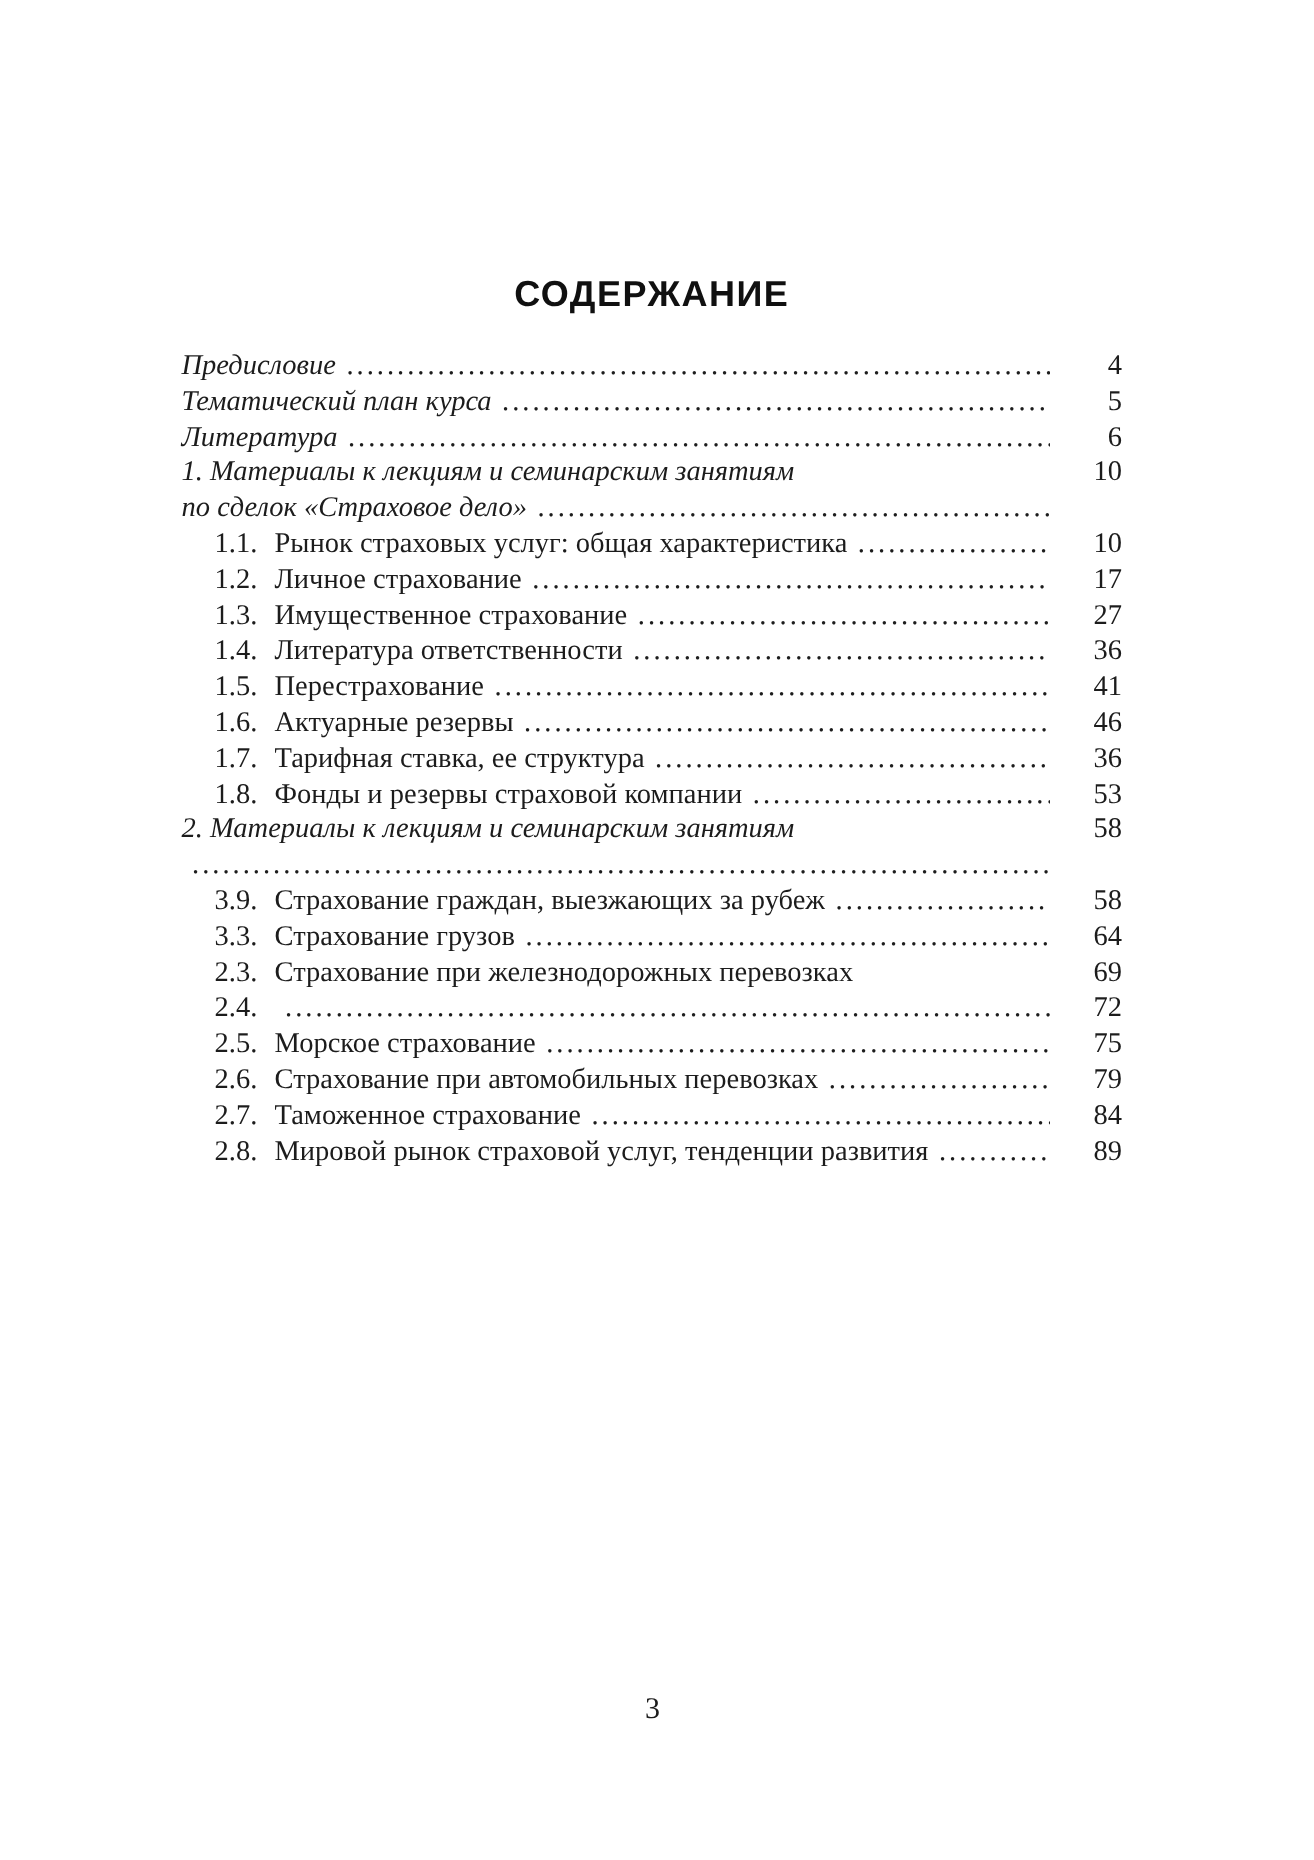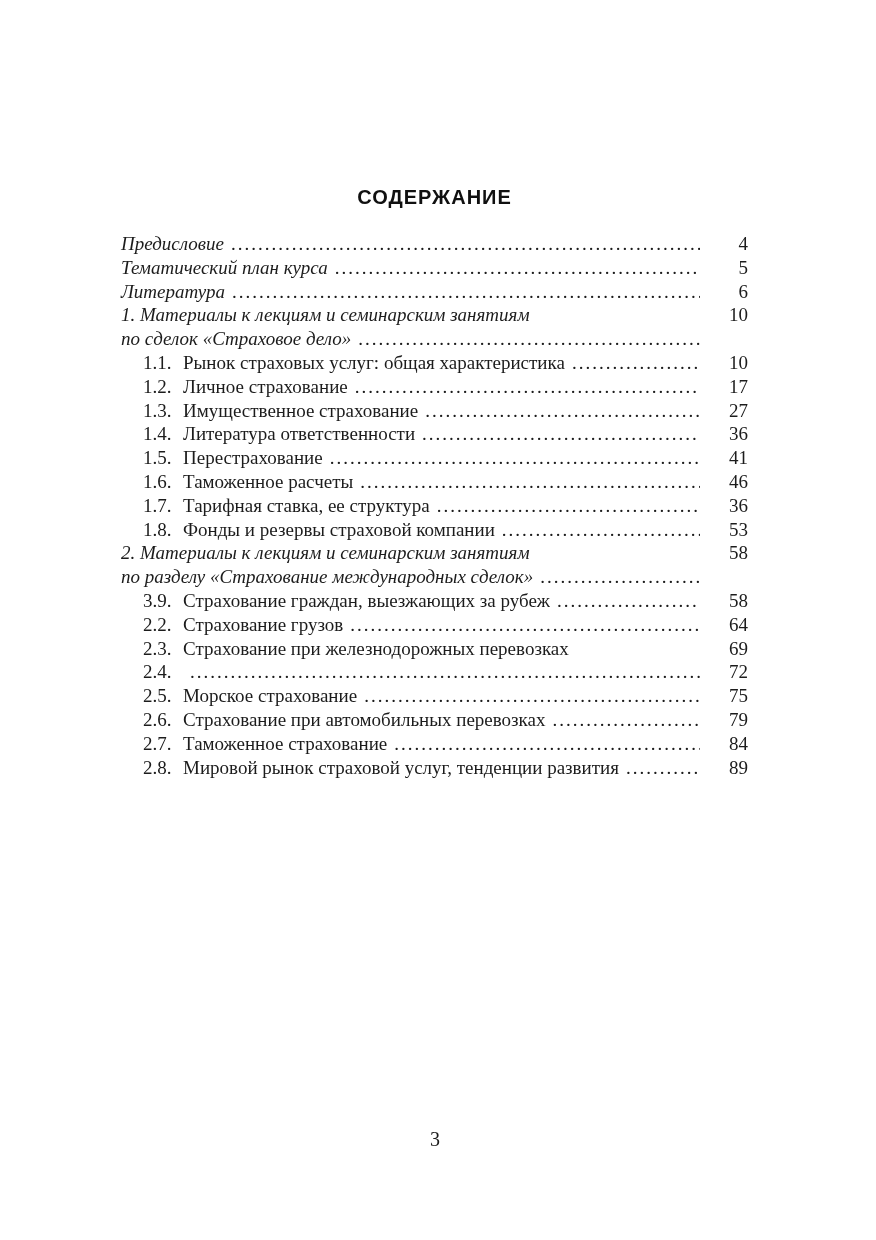--- a/index.html
+++ b/index.html
@@ -13,21 +13,21 @@
   }
   .content {
     position: absolute;
     left: 121px;
     top: 184px;
     width: 627px; 
   }
   .doc-title {
     font-family: "Liberation Sans", sans-serif;
     font-weight: bold;
-    font-size: 20px;
+    font-size: 24px;
     line-height: 26px;
     letter-spacing: 1px;
     text-align: center;
     color: #101010;
     margin-bottom: 22px;
   }
   .toc {
     font-size: 19px;
     line-height: 23.8px;
   }
@@ -129,21 +129,21 @@
     <span class="pagenum">36</span>
   </div>
       <div class="row">
     <span class="num">1.5.</span>
     <span class="label">Перестрахование</span>
     <span class="dots">....................................................................................................................................................................................</span>
     <span class="pagenum">41</span>
   </div>
       <div class="row">
     <span class="num">1.6.</span>
-    <span class="label">Таможенное расчеты</span>
+    <span class="label">Актуарные резервы</span>
     <span class="dots">....................................................................................................................................................................................</span>
     <span class="pagenum">46</span>
   </div>
       <div class="row">
     <span class="num">1.7.</span>
     <span class="label">Тарифная ставка, ее структура</span>
     <span class="dots">....................................................................................................................................................................................</span>
     <span class="pagenum">36</span>
   </div>
       <div class="row">
@@ -153,32 +153,31 @@
     <span class="pagenum">53</span>
   </div>
       <div class="row italic top-level">
 
     <span class="label">2. Материалы к лекциям и семинарским занятиям</span>
     <span class="dots"></span>
     <span class="pagenum">58</span>
   </div>
       <div class="row italic top-level">
 
-    <span class="label">по разделу «Страхование международных сделок»</span>
     <span class="dots">....................................................................................................................................................................................</span>
     <span class="pagenum"></span>
   </div>
       <div class="row">
     <span class="num">3.9.</span>
     <span class="label">Страхование граждан, выезжающих за рубеж</span>
     <span class="dots">....................................................................................................................................................................................</span>
     <span class="pagenum">58</span>
   </div>
       <div class="row">
-    <span class="num">2.2.</span>
+    <span class="num">3.3.</span>
     <span class="label">Страхование грузов</span>
     <span class="dots">....................................................................................................................................................................................</span>
     <span class="pagenum">64</span>
   </div>
       <div class="row">
     <span class="num">2.3.</span>
     <span class="label">Страхование при железнодорожных перевозках</span>
     <span class="dots"></span>
     <span class="pagenum">69</span>
   </div>

